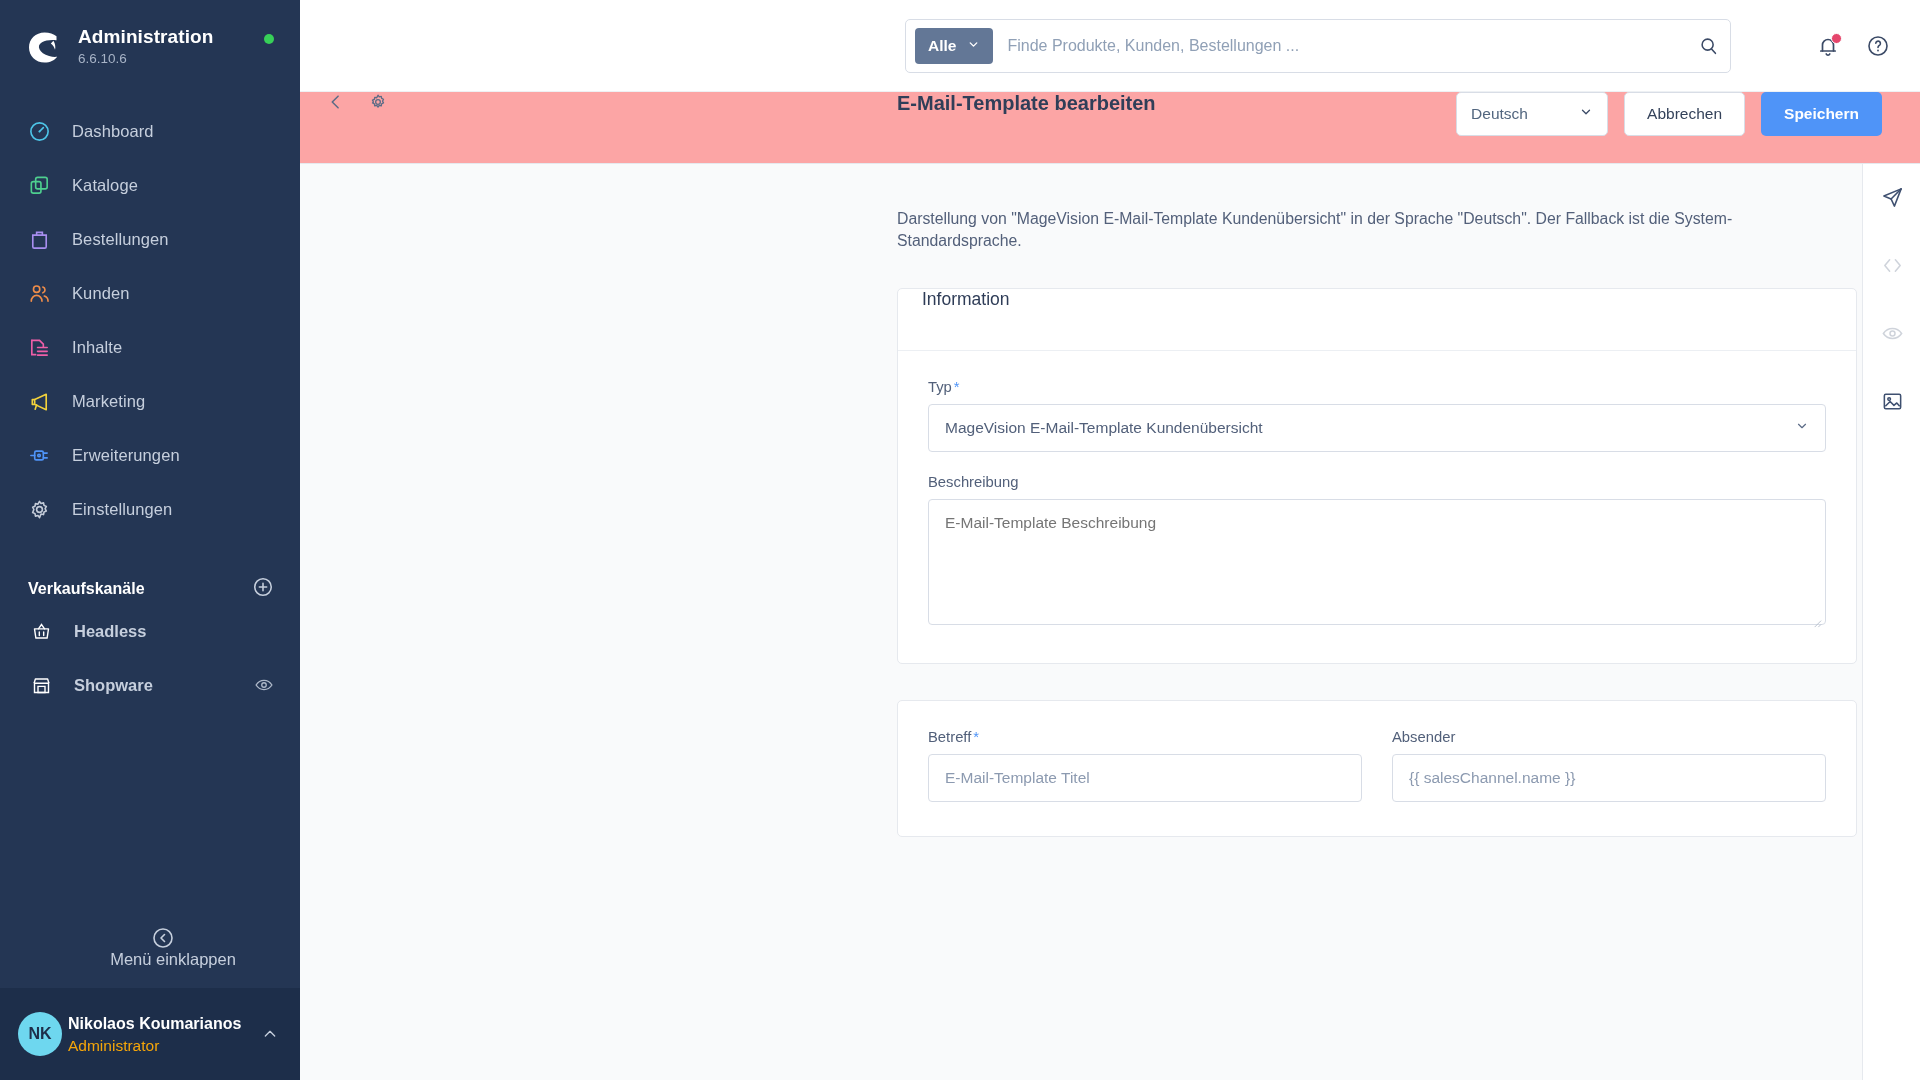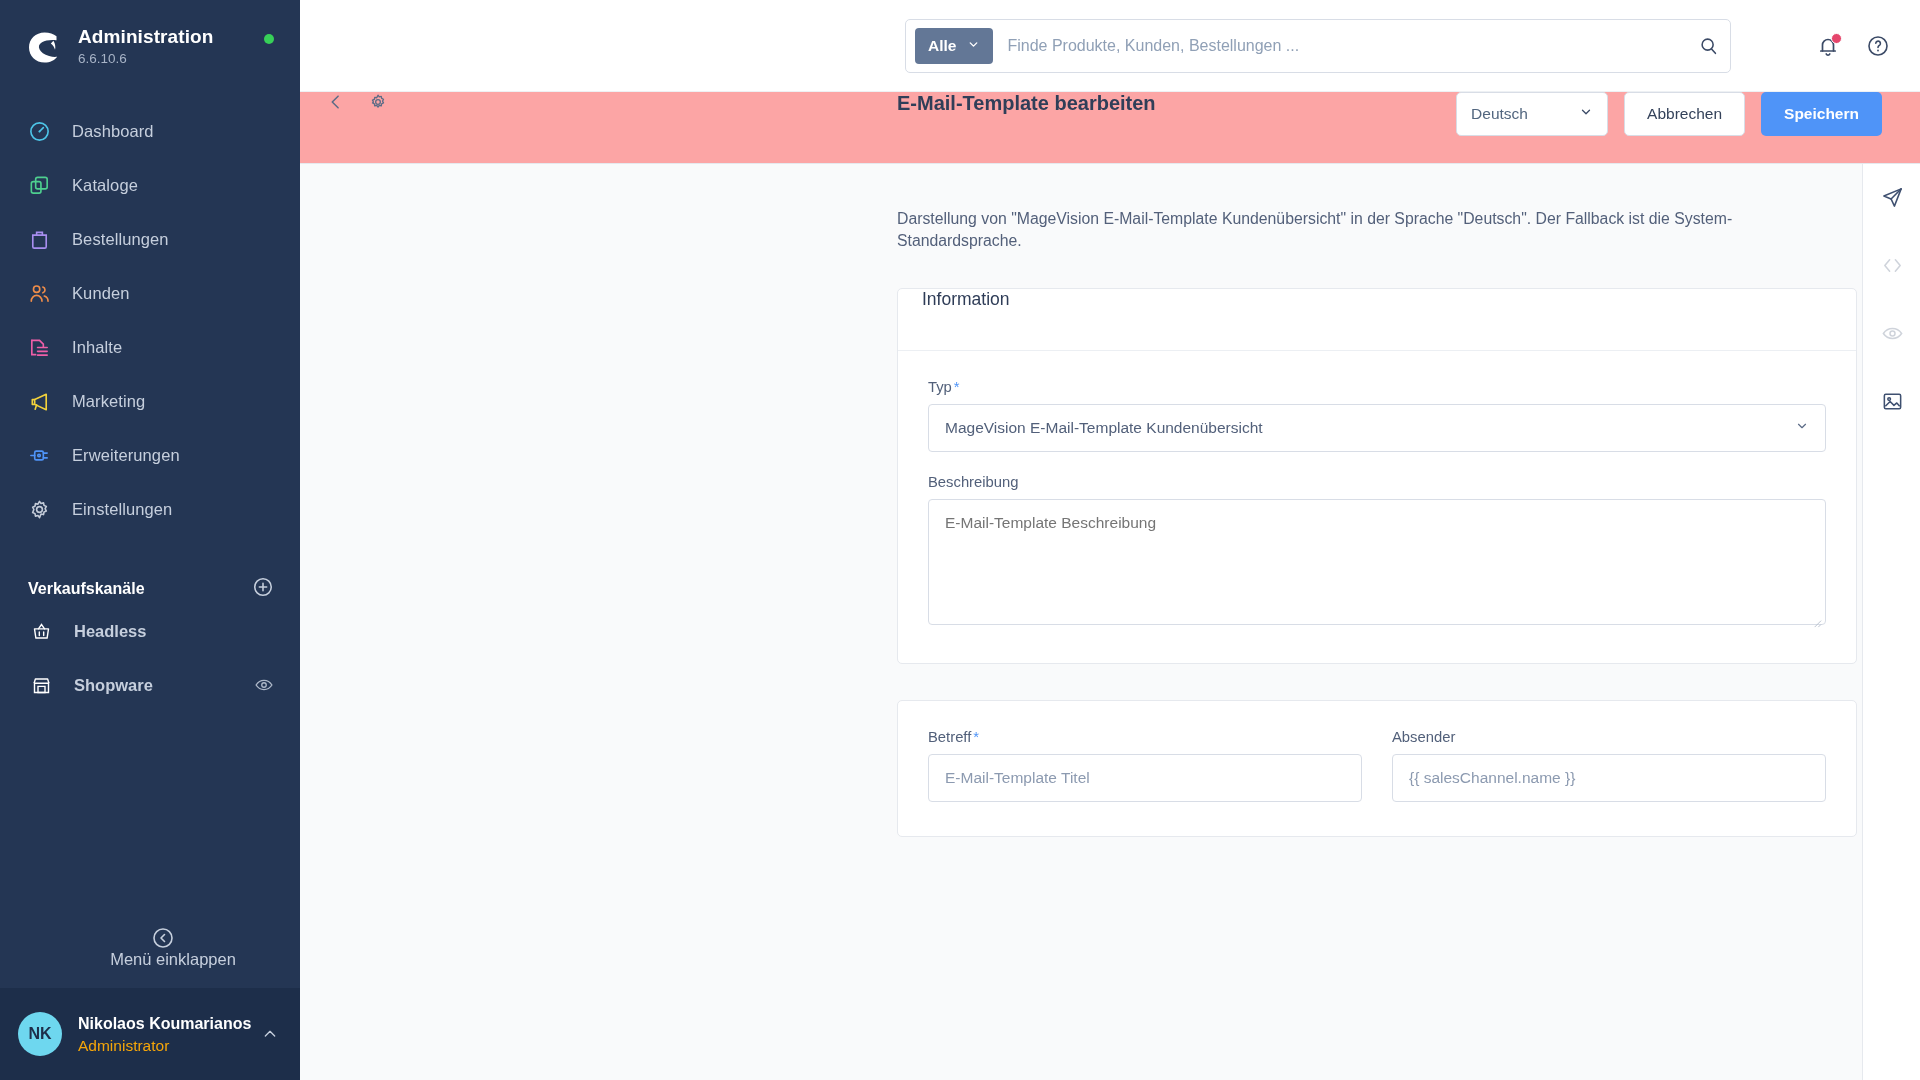--- a/index.html
+++ b/index.html
@@ -72,21 +72,21 @@
     display: flex; align-items: center;
     background: #1d2e4a; height: 92px; padding: 0 22px 0 18px;
     cursor: pointer;
   }
   .avatar {
     width: 44px; height: 44px; border-radius: 50%;
     background: #6ed7ef; color: #1d2e4a;
     display: flex; align-items: center; justify-content: center;
     font-size: 16px; font-weight: bold; flex: 0 0 44px;
   }
-  .user-meta { margin-left: 16px; flex: 1; }
+  .user-meta { margin-left: 6px; flex: 1; }
   .user-name { color: #ffffff; font-size: 16px; font-weight: bold; line-height: 21px; }
   .user-role { color: #f6a609; font-size: 15.5px; line-height: 21px; margin-top: 1px; }
   .user-caret { width: 16px; height: 16px; }
 
   
   .main { flex: 1 1 auto; display: flex; flex-direction: column; background: #f9fafb; min-width: 0; }
 
   .topbar {
     height: 92px; background: #ffffff; flex: 0 0 92px;
     display: flex; align-items: center; position: relative;

